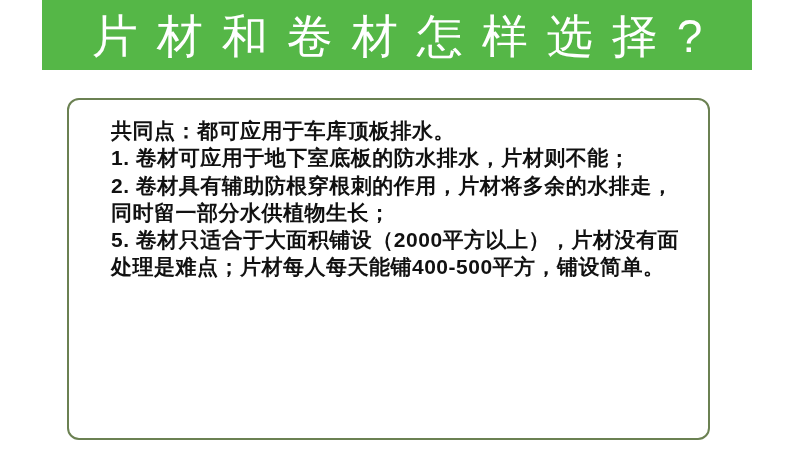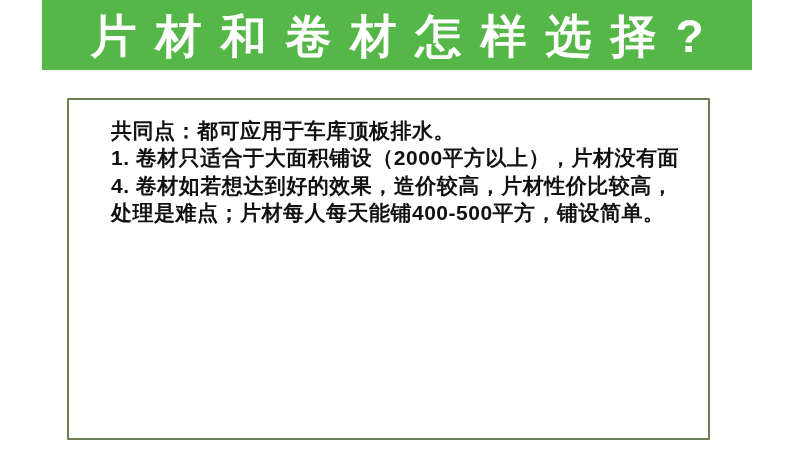--- a/index.html
+++ b/index.html
@@ -26,34 +26,34 @@
     left: 42px; top: 0;
     width: 710px; height: 70px;
     background: var(--banner-green);
     display: flex;
     align-items: center;
     justify-content: center;
   }
   .banner h1 {
     color: var(--title-color);
     font-size: 46px;
-    font-weight: 700;
+    font-weight: 400;
     letter-spacing: 19px;
     text-indent: 19px; 
     white-space: nowrap;
     line-height: 1;
     padding-top: 2px;
   }
   .content-box {
     position: absolute;
     left: 67px; top: 98px;
     width: 643px; height: 342px;
     background: var(--bg);
     border: 2px solid var(--box-border);
-    border-radius: 1px;
+    border-radius: 12px;
     padding: 17px 20px 0 42px;
   }
   .text-lines .line {
     font-size: 21px;
     font-weight: 700;
     line-height: 27.3px;
     color: var(--text-color);
     letter-spacing: 0.5px;
     white-space: nowrap;
   }
@@ -63,19 +63,21 @@
 
 <div class="page">
 
   <div class="banner">
     <h1>片材和卷材怎样选择?</h1>
   </div>
 
   <div class="content-box">
     <div class="text-lines">
         <div class="line">共同点：都可应用于车库顶板排水。</div>
-        <div class="line">1. 卷材只适合于大面积铺设（2000平方以上），片材没有面</div>
-        <div class="line">4. 卷材如若想达到好的效果，造价较高，片材性价比较高，</div>
+        <div class="line">1. 卷材可应用于地下室底板的防水排水，片材则不能；</div>
+        <div class="line">2. 卷材具有辅助防根穿根刺的作用，片材将多余的水排走，</div>
+        <div class="line">同时留一部分水供植物生长；</div>
+        <div class="line">5. 卷材只适合于大面积铺设（2000平方以上），片材没有面</div>
         <div class="line">处理是难点；片材每人每天能铺400-500平方，铺设简单。</div>
       </div>
   </div>
 
 </div>
 
 </body></html>

